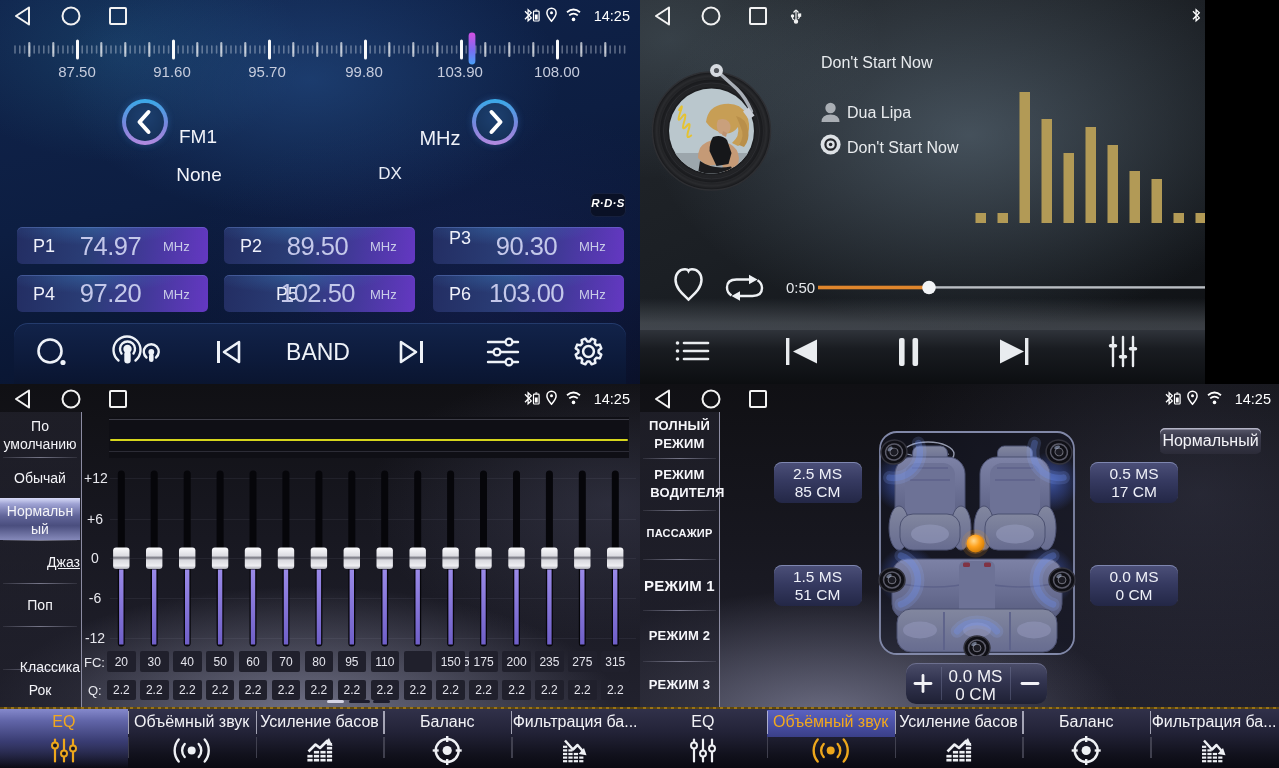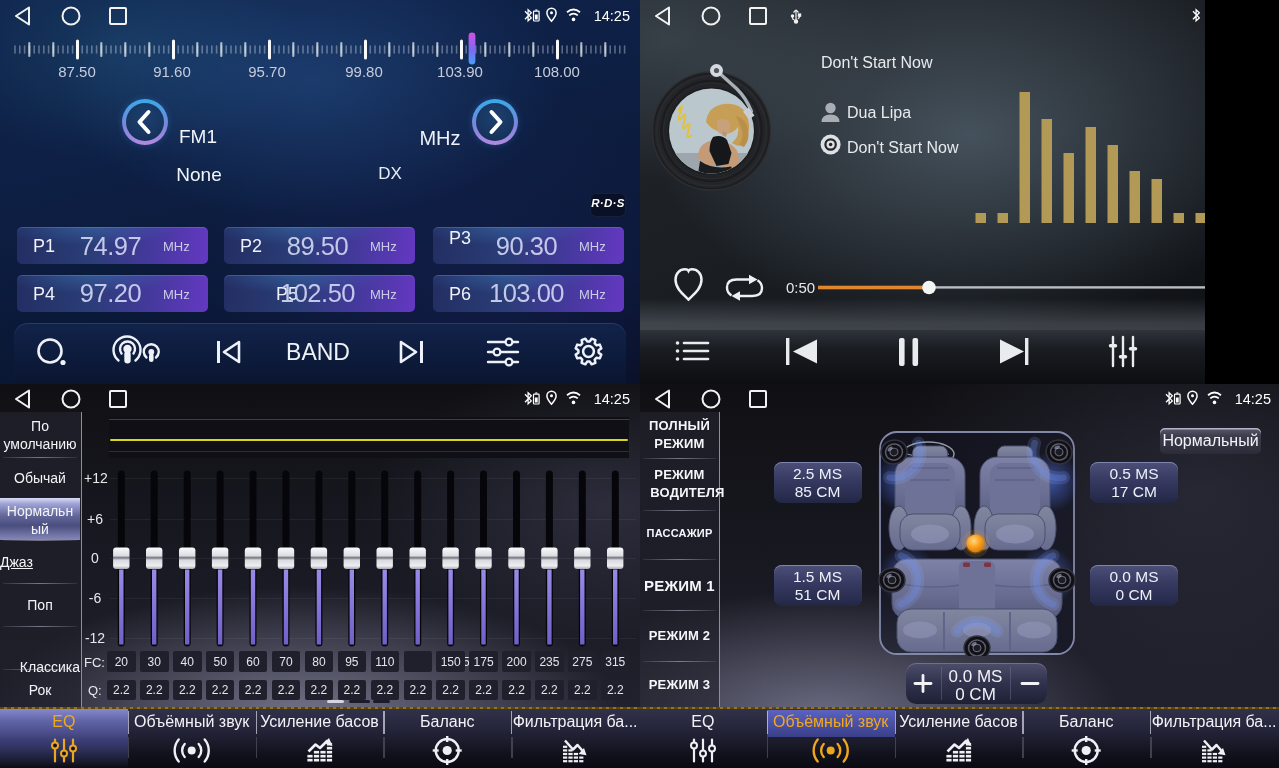--- a/index.html
+++ b/index.html
@@ -406,21 +406,21 @@
       <div class="abs" style="left:0;top:28px;width:81px;height:296px;background:linear-gradient(180deg,#26263297 0%,#1d1d2890 100%);border-right:1.5px solid #8c8ca2;"></div>
       <div class="abs" style="left:0;top:34.0px;width:80px;text-align:center;font-size:14px;color:#f4f4f8;">По</div>
       <div class="abs" style="left:0;top:52.0px;width:80px;text-align:center;font-size:14px;color:#f4f4f8;">умолчанию</div>
       <div class="abs" style="left:3px;top:72.5px;width:74px;height:1px;background:linear-gradient(90deg,rgba(150,150,170,0.15),rgba(190,190,215,0.55),rgba(150,150,170,0.15));"></div>
       <div class="abs" style="left:0;top:86.0px;width:80px;text-align:center;font-size:14px;color:#f4f4f8;">Обычай</div>
       <div class="abs" style="left:3px;top:113.5px;width:74px;height:1px;background:linear-gradient(90deg,rgba(150,150,170,0.15),rgba(190,190,215,0.55),rgba(150,150,170,0.15));"></div>
       <div class="abs" style="left:0;top:114px;width:79.5px;height:42px;background:linear-gradient(180deg,#d8dbf8 0%,#9fa3d4 14%,#62669a 42%,#4a4e7e 66%,#8589ba 100%);"></div>
       <div class="abs" style="left:0;top:118.5px;width:80px;text-align:center;font-size:14px;color:#f4f4f8;">Нормальн</div>
       <div class="abs" style="left:0;top:136.5px;width:80px;text-align:center;font-size:14px;color:#f4f4f8;">ый</div>
       <div class="abs" style="left:3px;top:155.5px;width:74px;height:1px;background:linear-gradient(90deg,rgba(150,150,170,0.15),rgba(190,190,215,0.55),rgba(150,150,170,0.15));"></div>
-      <div class="abs" style="left:0;top:170.0px;width:80px;text-align:left;font-size:14px;color:#f4f4f8;text-decoration:underline;">Джаз</div>
+      <div class="abs" style="left:0;top:170.0px;width:80px;text-align:right;font-size:14px;color:#f4f4f8;text-decoration:underline;">Джаз</div>
       <div class="abs" style="left:3px;top:198.5px;width:74px;height:1px;background:linear-gradient(90deg,rgba(150,150,170,0.15),rgba(190,190,215,0.55),rgba(150,150,170,0.15));"></div>
       <div class="abs" style="left:0;top:213.0px;width:80px;text-align:center;font-size:14px;color:#f4f4f8;">Поп</div>
       <div class="abs" style="left:3px;top:241.5px;width:74px;height:1px;background:linear-gradient(90deg,rgba(150,150,170,0.15),rgba(190,190,215,0.55),rgba(150,150,170,0.15));"></div>
       <div class="abs" style="left:0;top:256.0px;width:80px;text-align:right;font-size:14px;color:#f4f4f8;margin-top:19px;">Классика</div>
       <div class="abs" style="left:3px;top:284.5px;width:74px;height:1px;background:linear-gradient(90deg,rgba(150,150,170,0.15),rgba(190,190,215,0.55),rgba(150,150,170,0.15));"></div>
       <div class="abs" style="left:0;top:297.5px;width:80px;text-align:center;font-size:14px;color:#f4f4f8;">Рок</div>
       <div class="abs" style="left:84px;top:86.0px;width:22px;text-align:center;font-size:14px;color:#e8e8ee;">+12</div>
       <div class="abs" style="left:110px;top:94.0px;width:526px;height:1px;background:rgba(200,200,220,0.07);"></div>
       <div class="abs" style="left:84px;top:126.8px;width:22px;text-align:center;font-size:14px;color:#e8e8ee;">+6</div>
       <div class="abs" style="left:110px;top:134.8px;width:526px;height:1px;background:rgba(200,200,220,0.07);"></div>

